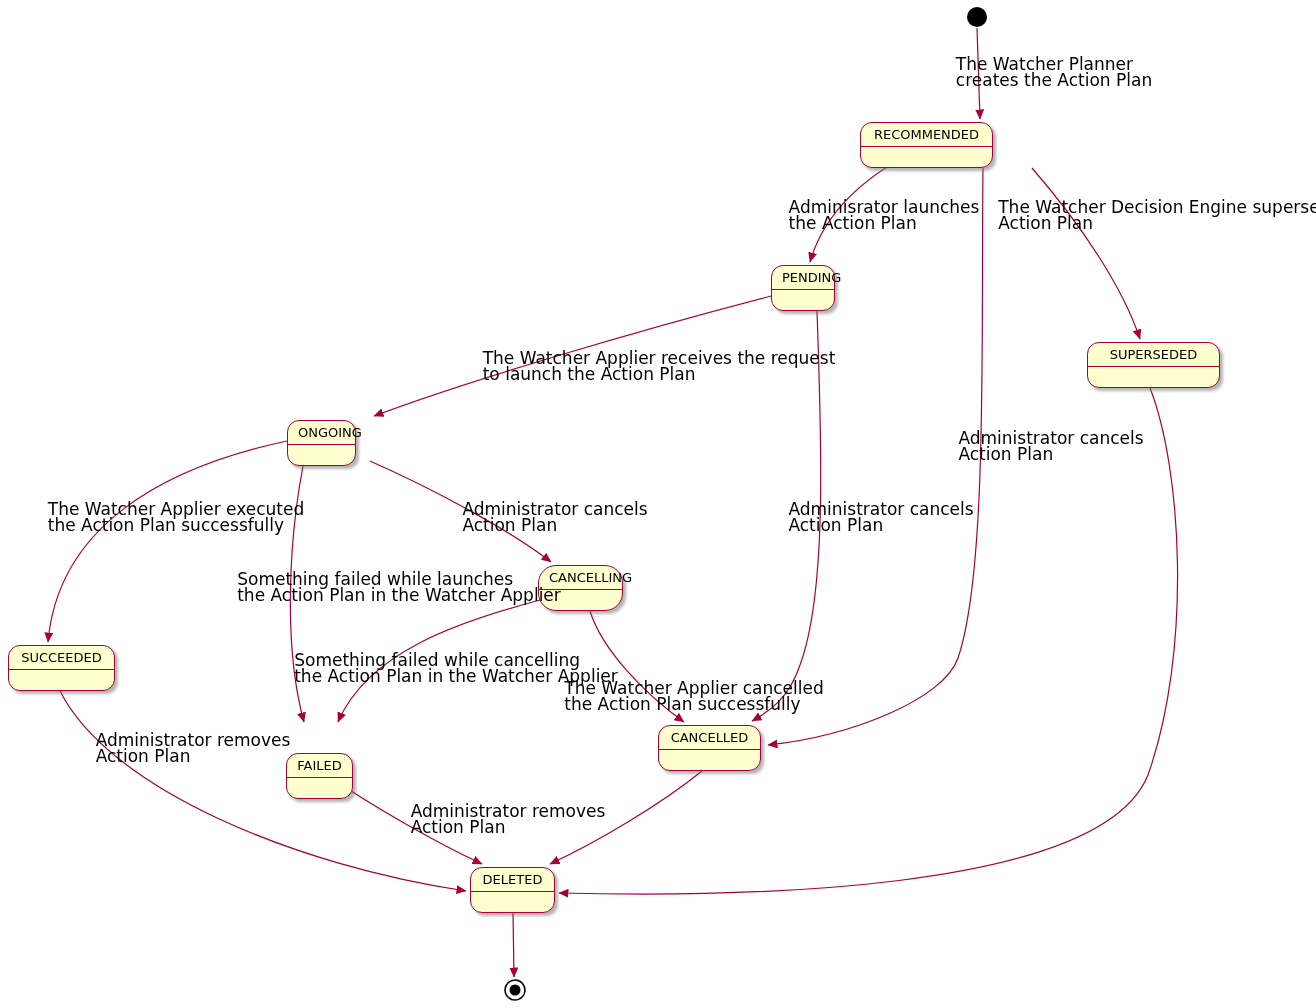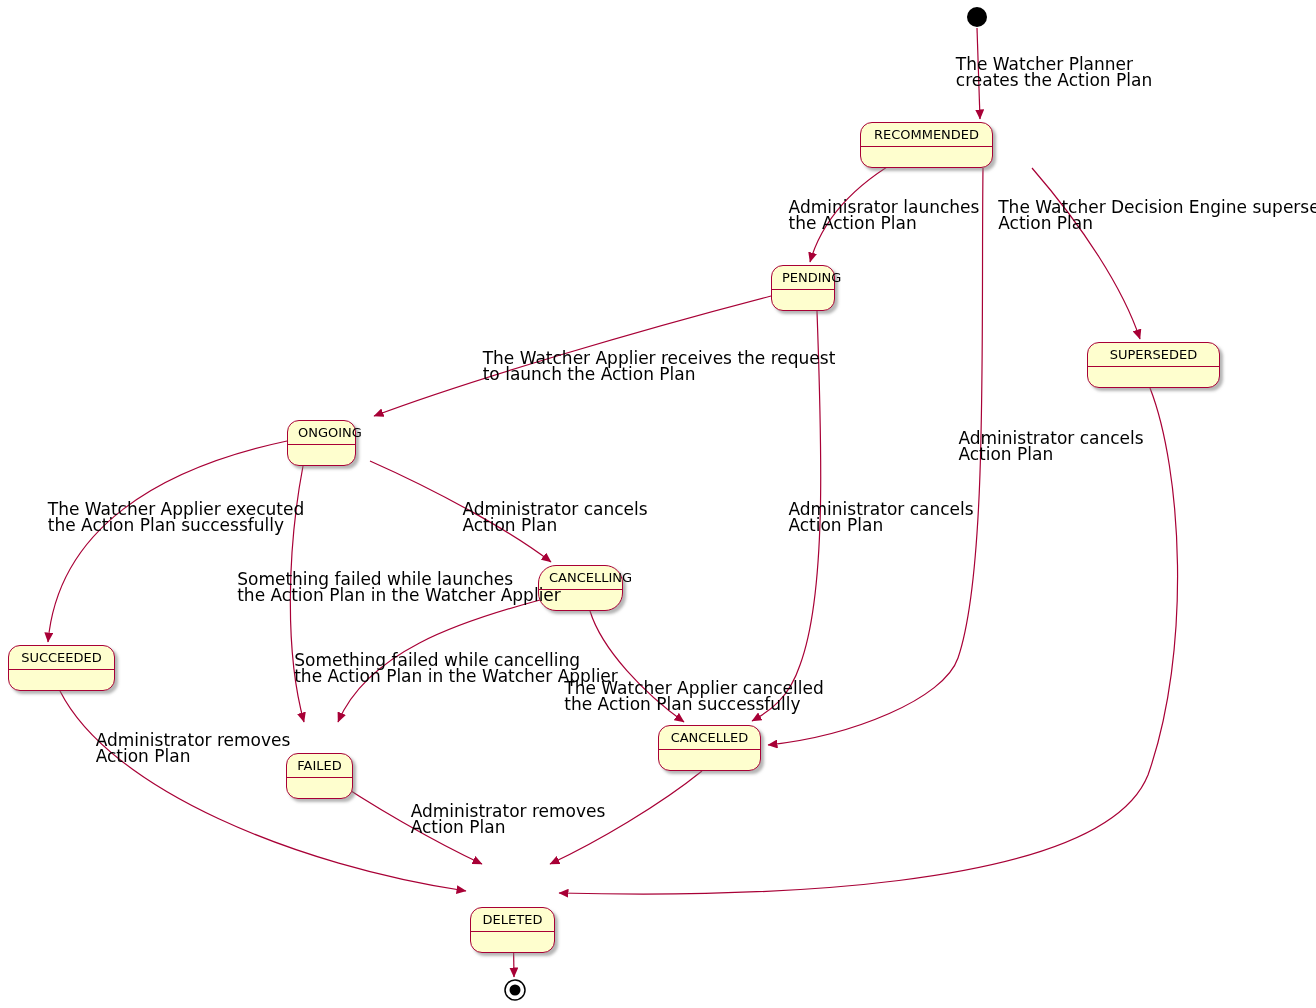--- a/index.html
+++ b/index.html
@@ -84,21 +84,21 @@
   </div>
   <div class="state" style="left:8px;top:645px;width:107px;">
     <div class="state-title">SUCCEEDED</div>
   </div>
   <div class="state" style="left:286px;top:725px;width:67px;margin-top:28px;">
     <div class="state-title">FAILED</div>
   </div>
   <div class="state" style="left:658px;top:725px;width:103px;">
     <div class="state-title">CANCELLED</div>
   </div>
-  <div class="state" style="left:470px;top:867px;width:85px;margin-top:40px;">
+  <div class="state" style="left:470px;top:867px;width:85px;">
     <div class="state-title">DELETED</div>
   </div>
 
   <div class="edge-label" style="left:1054px;top:57px;">The Watcher Planner
 creates the Action Plan</div>
   <div class="edge-label" style="left:884px;top:200px;">Adminisrator launches
 the Action Plan</div>
   <div class="edge-label" style="left:1174px;top:200px;">The Watcher Decision Engine supersedes
 Action Plan</div>
   <div class="edge-label" style="left:1051px;top:431px;">Administrator cancels

